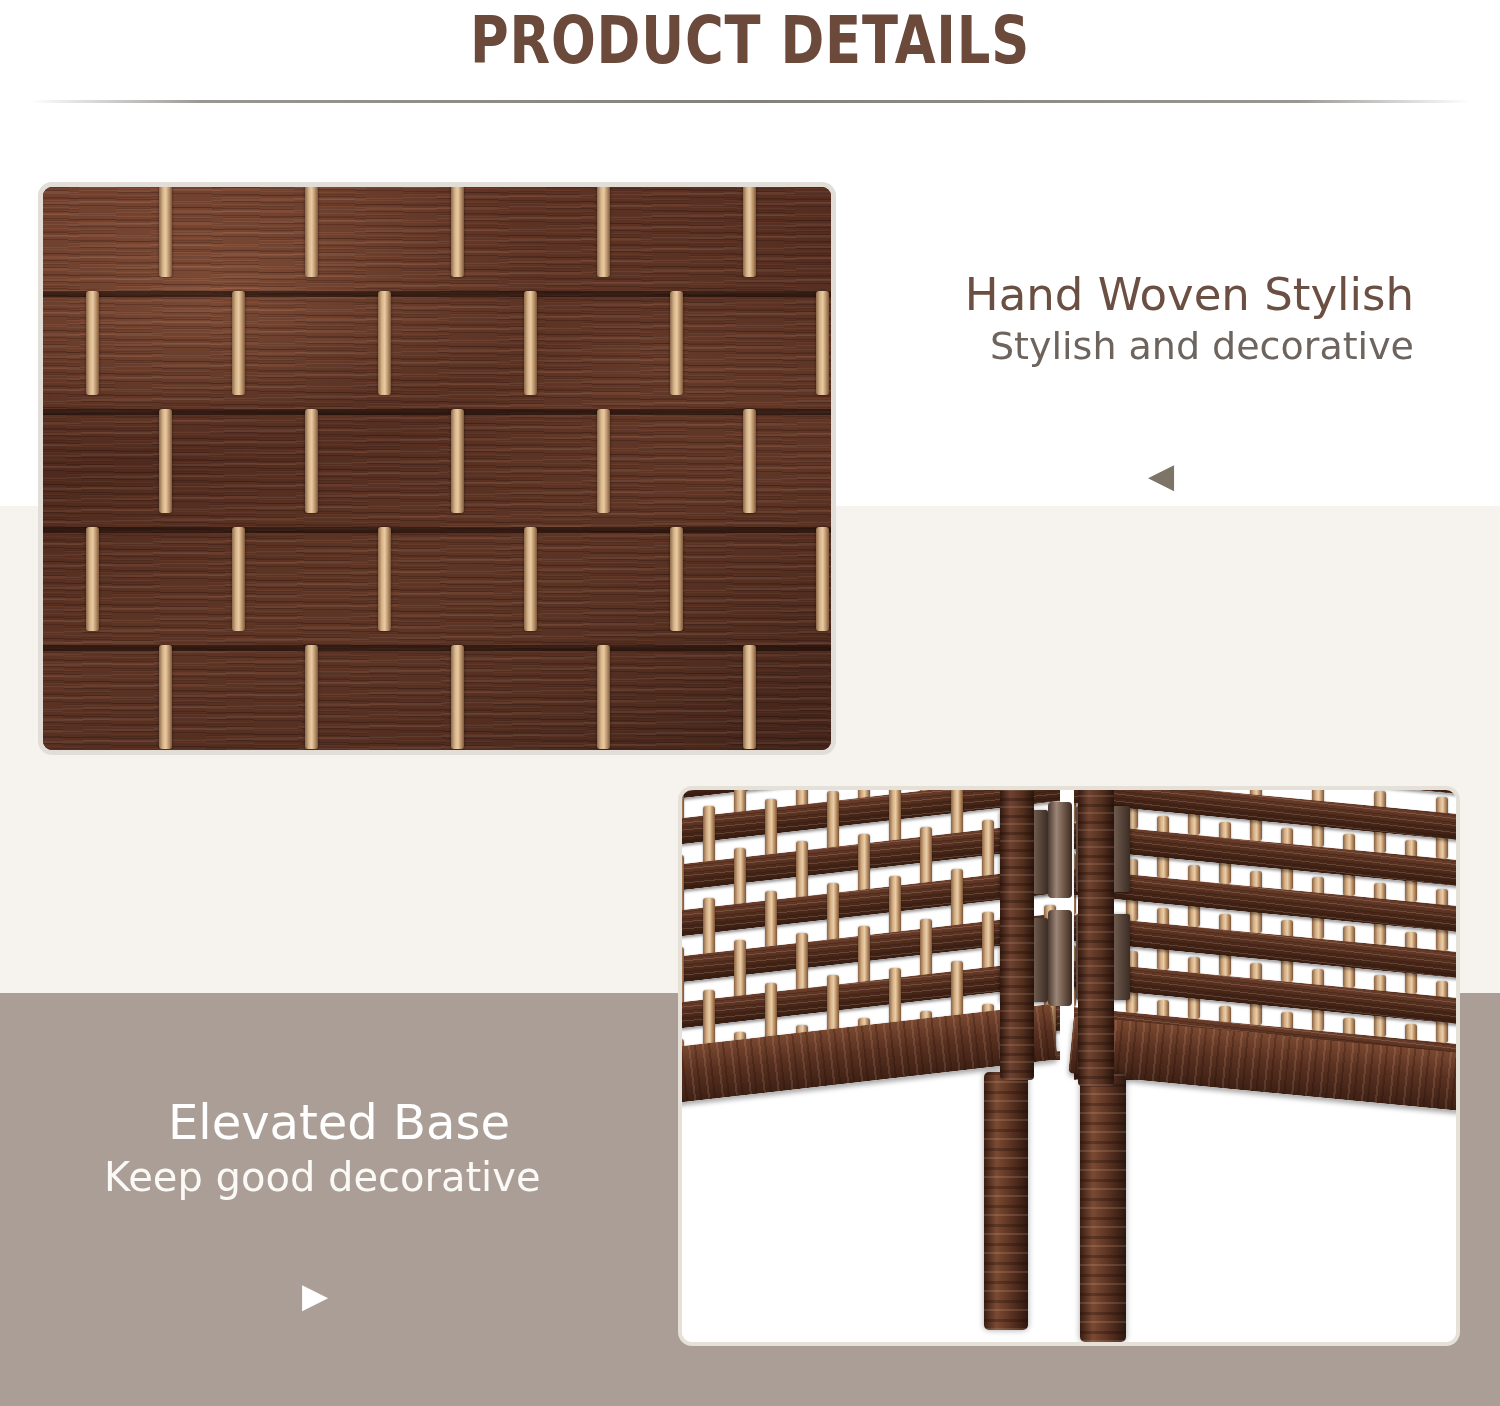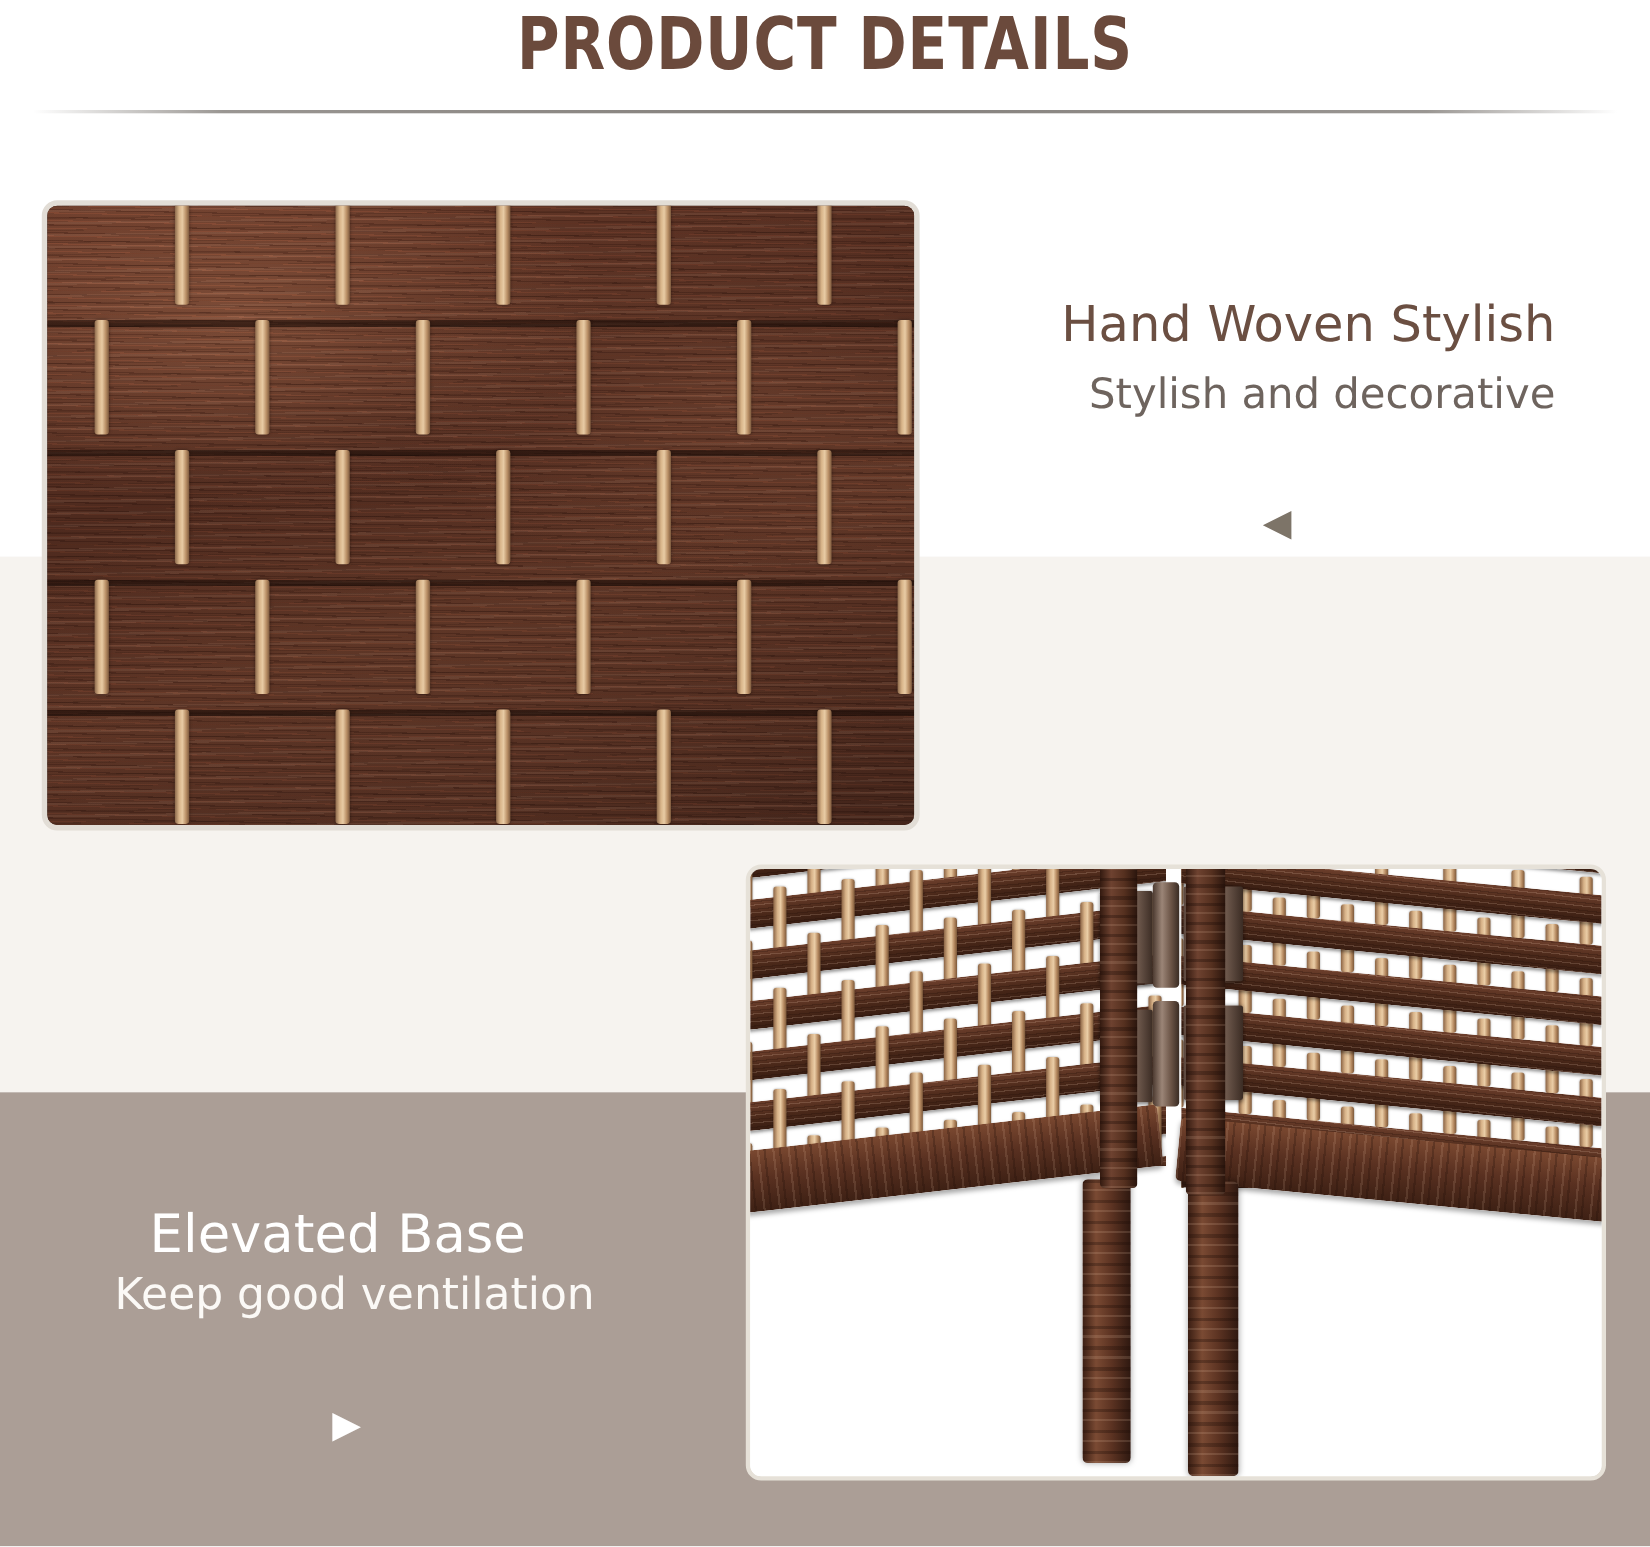--- a/index.html
+++ b/index.html
@@ -254,21 +254,21 @@
     color: #6b4f42;
     line-height: 1.12;
     white-space: nowrap;
   }
   .callout-right .c-sub {
     font-family: "DejaVu Sans", sans-serif;
     font-size: 38px;
     font-weight: 400;
     color: #6e645e;
     line-height: 1.2;
-    margin-top: 16px;
+    margin-top: 4px;
     white-space: nowrap;
   }
   .arrow-left {
     position: absolute;
     left: 1148px; top: 458px;
     font-size: 34px;
     line-height: 1;
     color: #7d7468;
   }
 
@@ -277,21 +277,21 @@
     left: 60px; top: 1096px;
     width: 540px;
     text-align: left;
   }
   .callout-left .c-title {
     font-family: "DejaVu Sans", sans-serif;
     font-size: 48px;
     font-weight: 400;
     color: #ffffff;
     line-height: 1.1;
-    margin-left: 76px;
+    margin-left: 108px;
     white-space: nowrap;
   }
   .callout-left .c-sub {
     font-family: "DejaVu Sans", sans-serif;
     font-size: 40px;
     font-weight: 400;
     color: #fbf9f6;
     line-height: 1.2;
     margin-top: 4px;
     margin-left: 44px;
@@ -494,17 +494,17 @@
           <div class="leg" style="left:302px;top:282px;width:44px;height:258px;"></div>
           <div class="leg" style="left:398px;top:284px;width:46px;height:268px;"></div>
           <div class="post" style="left:318px;top:-10px;width:34px;height:300px;"></div>
           <div class="post" style="left:396px;top:-10px;width:36px;height:306px;"></div>
         </div>
     </div>
   </div>
 
   <div class="callout-left">
     <div class="c-title">Elevated Base</div>
-    <div class="c-sub">Keep good ventilation</div>
+    <div class="c-sub">Keep good decorative</div>
   </div>
   <div class="arrow-right">▶</div>
 
 </div>
 
 </body></html>

